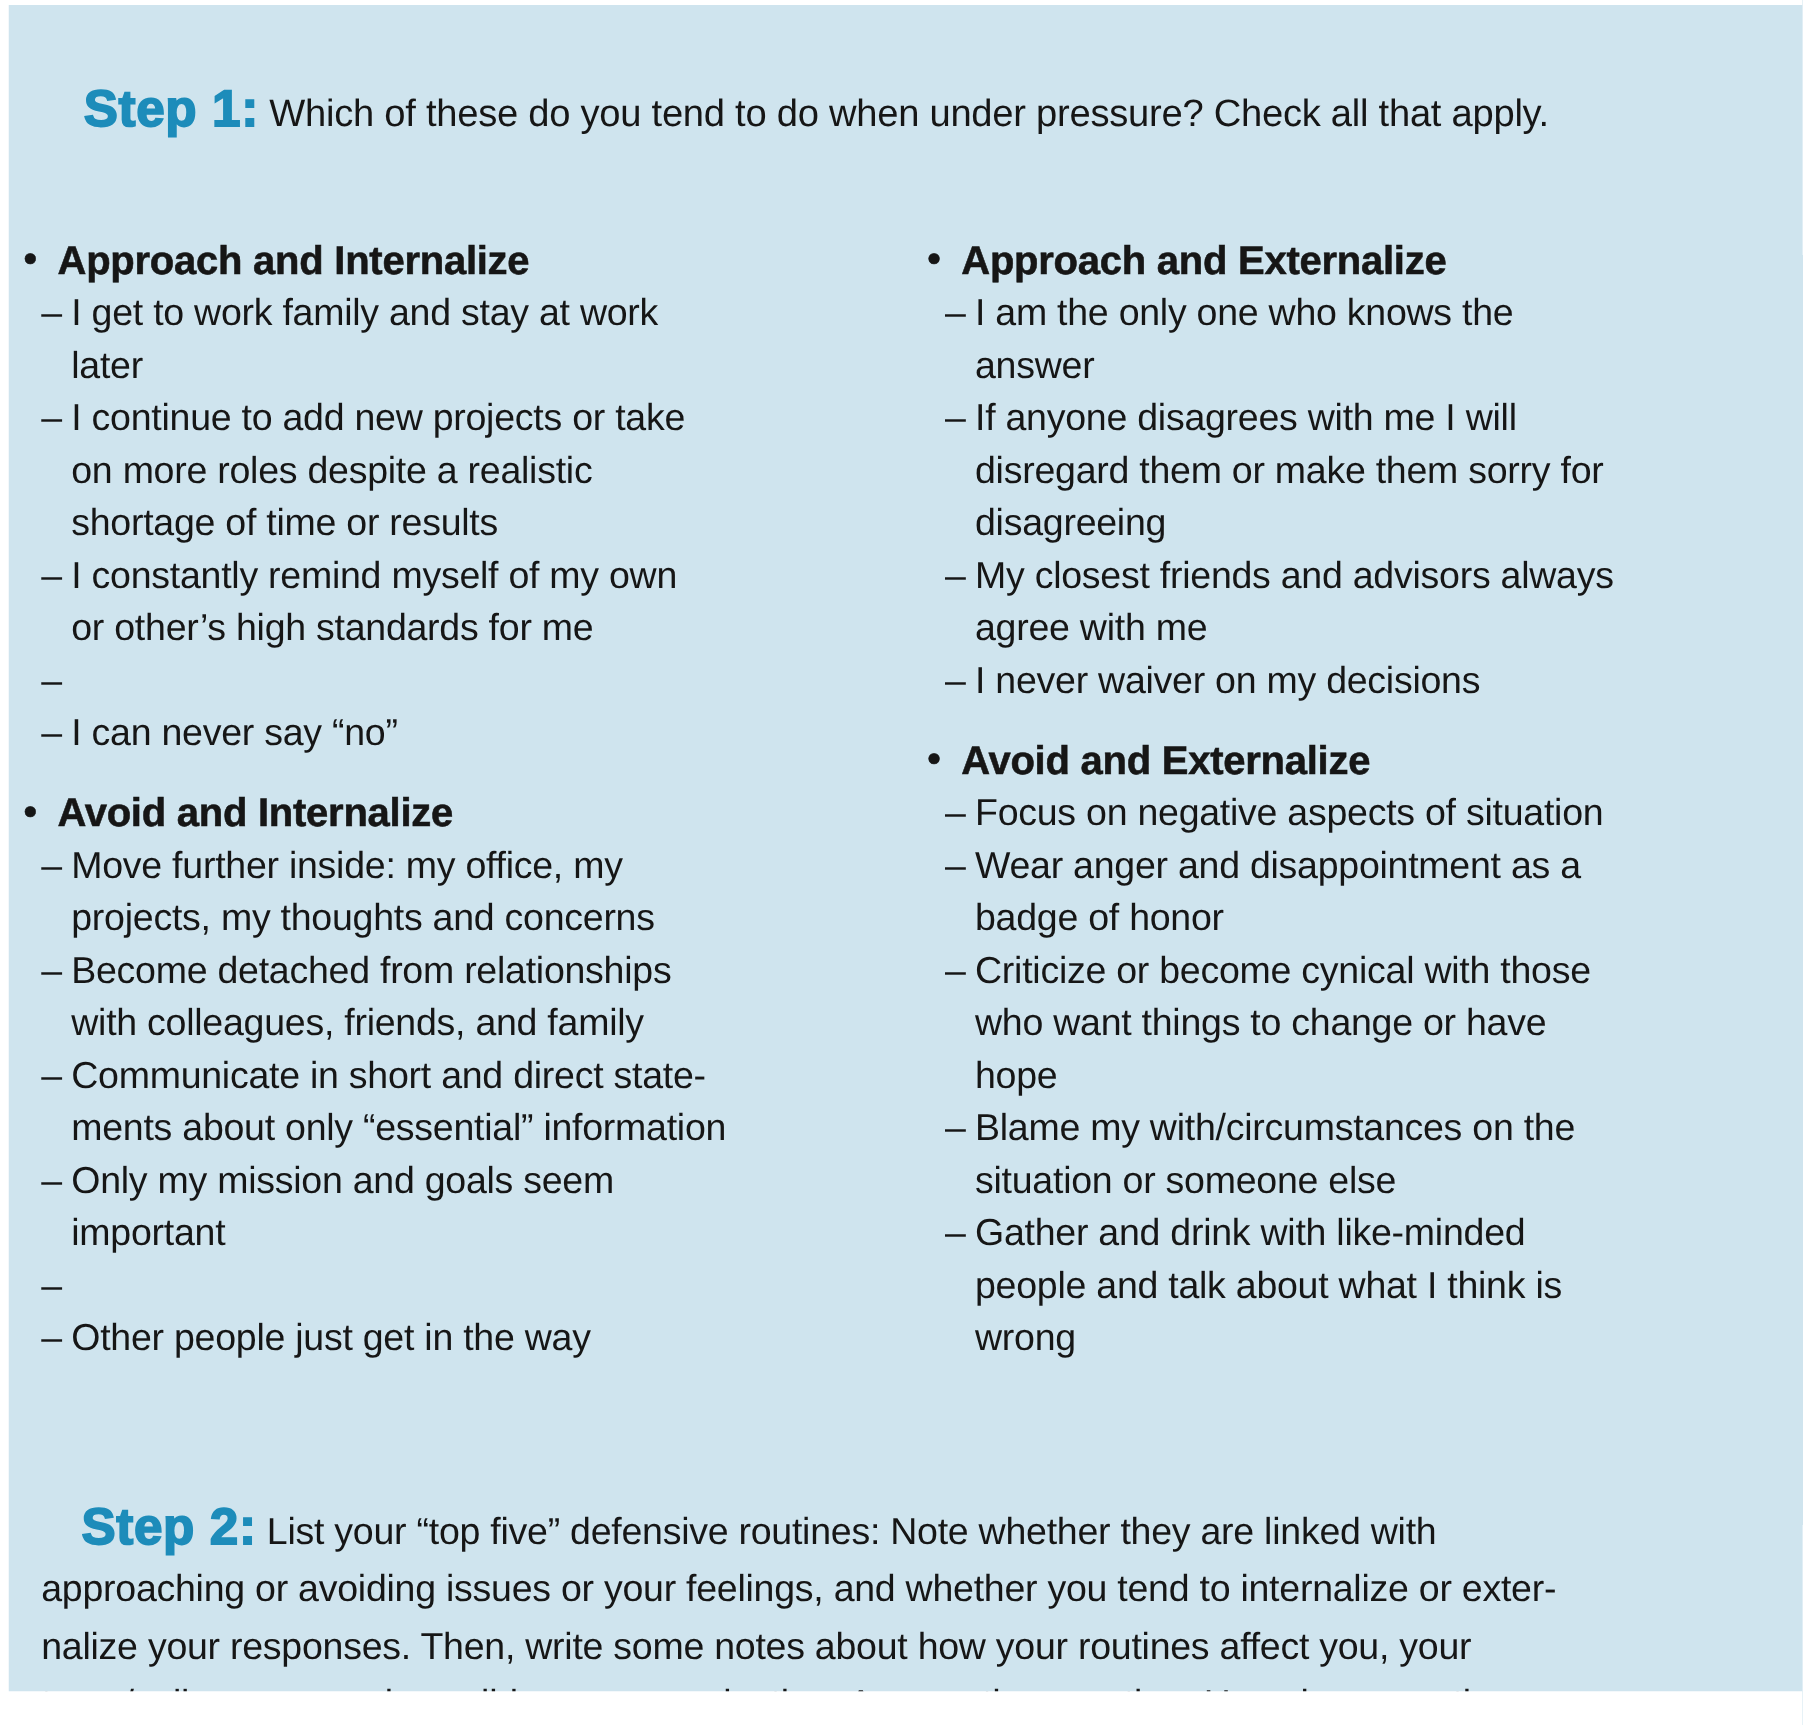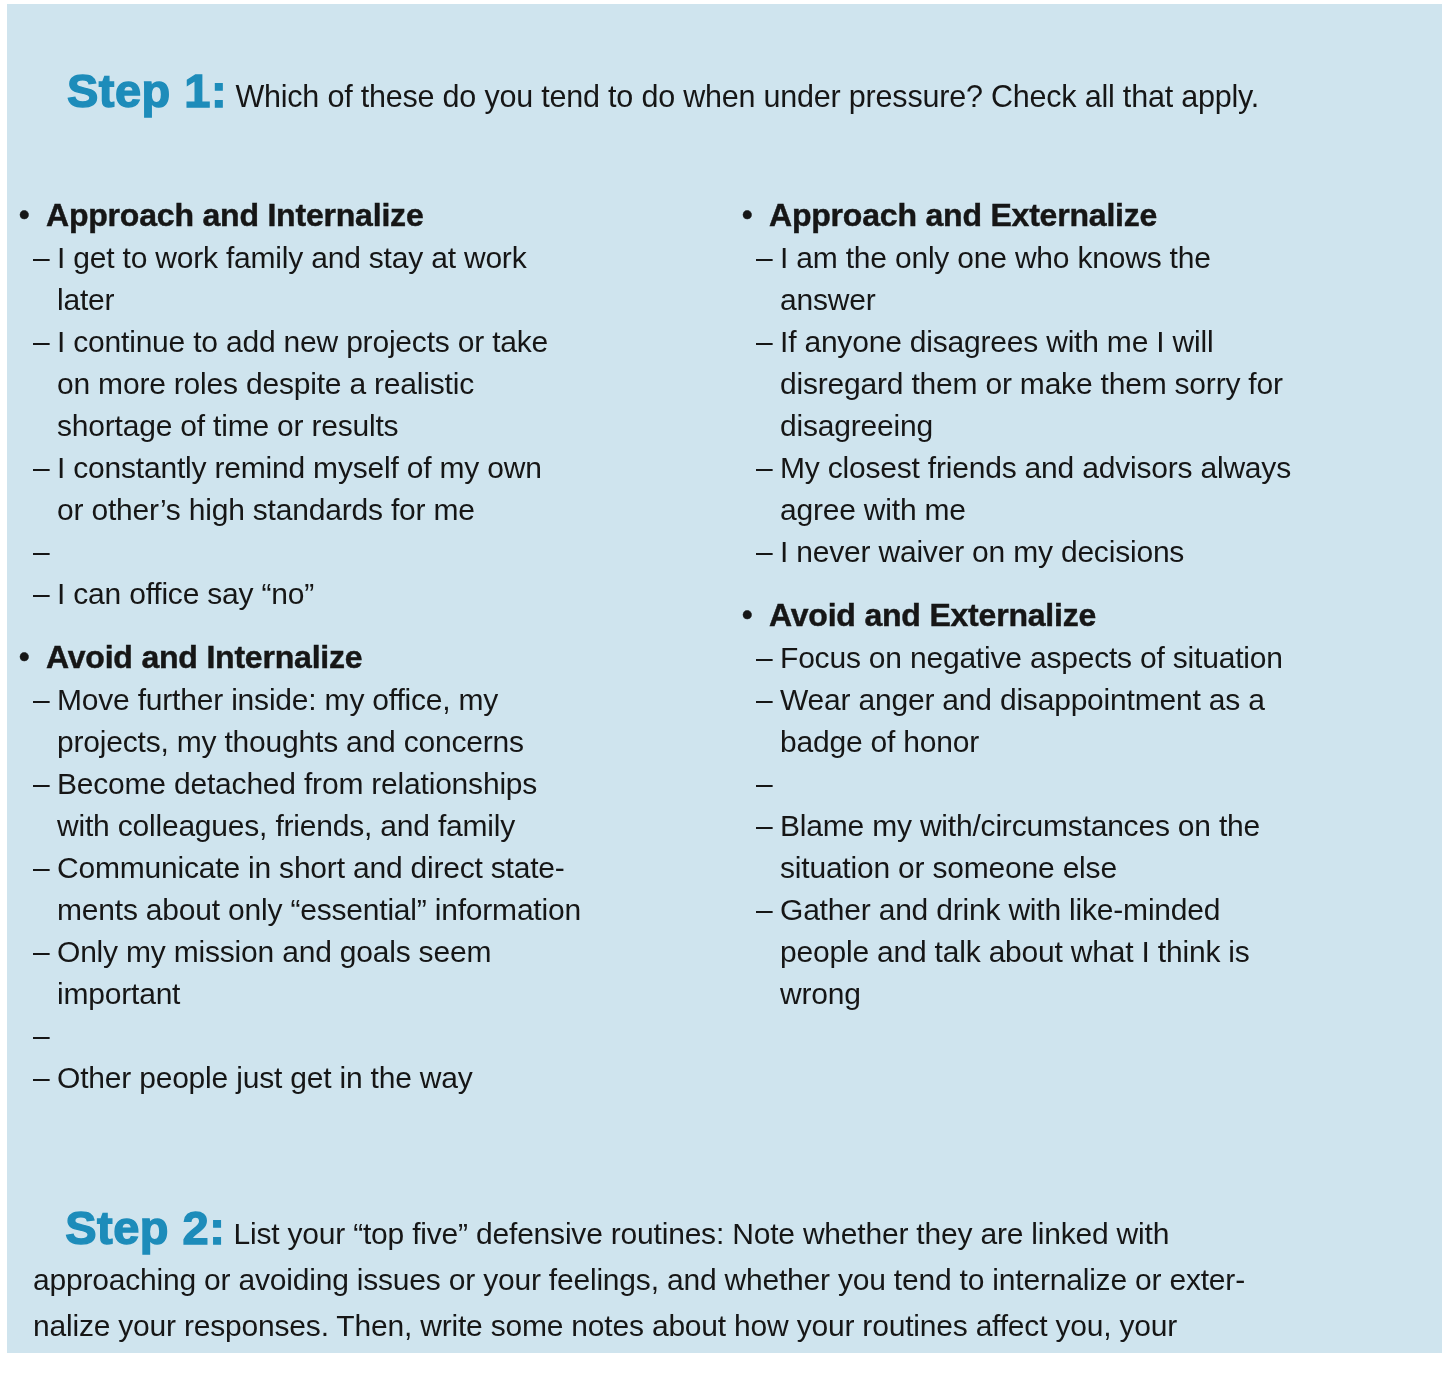--- a/index.html
+++ b/index.html
@@ -18,21 +18,21 @@
   }
   .step-row{
     margin:0;
     padding:20px 0 0 26px;
     font-size:30.5px;
     line-height:1.25;
     white-space:pre;
   }
   .step-label{
     font-weight:700;
-    font-size:47px;
+    font-size:41px;
     color:#1d8cba;
     -webkit-text-stroke:1.4px #1d8cba;
     letter-spacing:0.5px;
   }
   .step-text{
     white-space:pre;
     letter-spacing:-0.2px;
   }
   .cols{
     display:flex;
@@ -111,21 +111,21 @@
           <div class="item">
               <span class="dash">–</span>
               <span class="item-text">I constantly remind myself of my own
 or other’s high standards for me</span>
             </div>
           <div class="item">
               <span class="dash">–</span>
             </div>
           <div class="item">
               <span class="dash">–</span>
-              <span class="item-text">I can office say “no”</span>
+              <span class="item-text">I can never say “no”</span>
             </div>
         </div>
       </div>
 
       <div class="group">
         <div class="group-head">
           <span class="bullet">•</span>
           <span class="head-text">Avoid and Internalize</span>
         </div>
         <div class="items">
@@ -202,20 +202,23 @@
               <span class="dash">–</span>
               <span class="item-text">Focus on negative aspects of situation</span>
             </div>
           <div class="item">
               <span class="dash">–</span>
               <span class="item-text">Wear anger and disappointment as a
 badge of honor</span>
             </div>
           <div class="item">
               <span class="dash">–</span>
+              <span class="item-text">Criticize or become cynical with those
+who want things to change or have
+hope</span>
             </div>
           <div class="item">
               <span class="dash">–</span>
               <span class="item-text">Blame my with/circumstances on the
 situation or someone else</span>
             </div>
           <div class="item">
               <span class="dash">–</span>
               <span class="item-text">Gather and drink with like-minded
 people and talk about what I think is

